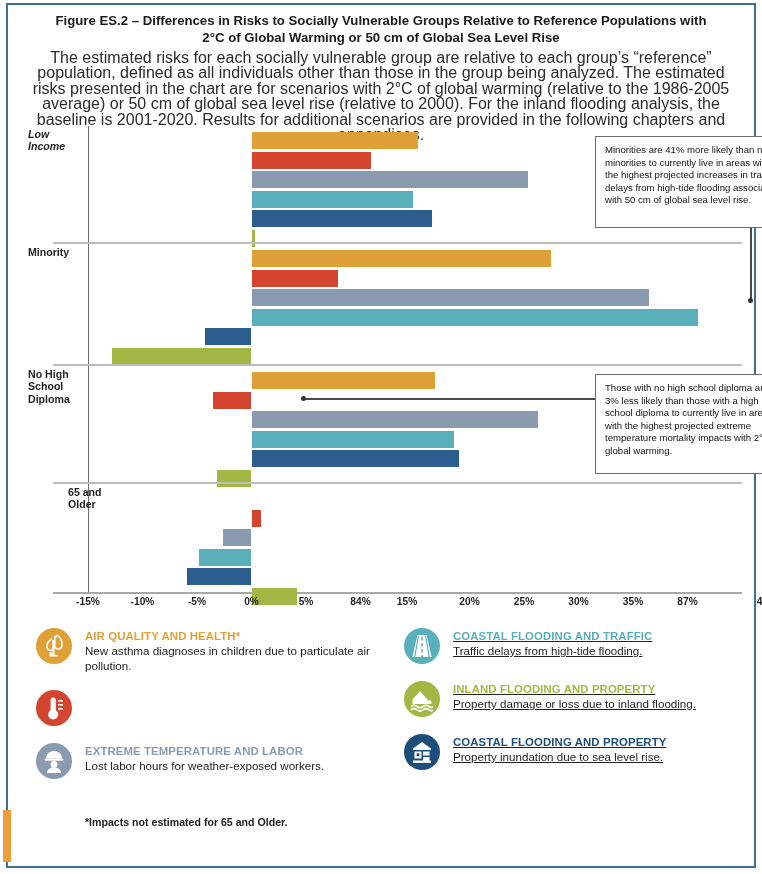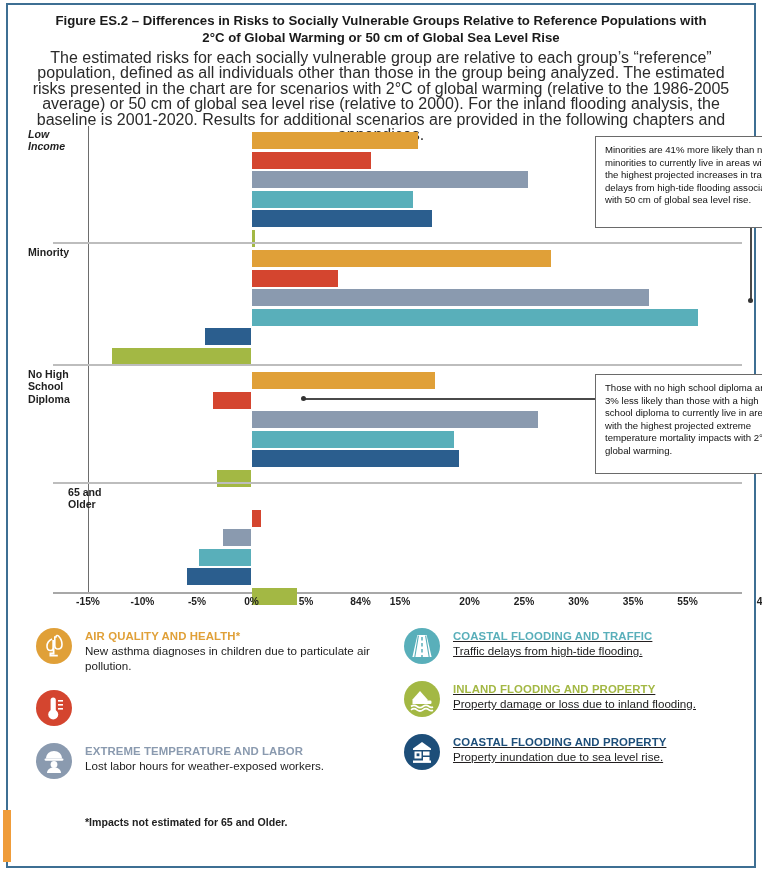--- a/index.html
+++ b/index.html
@@ -93,26 +93,26 @@
         <div class="bar neg" title="Extreme Temperature and Labor: -2.6%" style="left: 135.16px; width: 28.34px; top: 403.2px; background: rgb(138, 154, 175);"></div>
         <div class="bar neg" title="Coastal Flooding and Traffic: -4.8%" style="left: 111.18px; width: 52.32px; top: 422.8px; background: rgb(89, 175, 186);"></div>
         <div class="bar neg" title="Coastal Flooding and Property: -5.9%" style="left: 99.19px; width: 64.31px; top: 442.4px; background: rgb(43, 94, 142);"></div>
         <div class="bar" title="Inland Flooding and Property: 4.2%" style="left: 163.5px; width: 45.78px; top: 462px; background: rgb(163, 184, 68);"></div>
         <div class="tick" style="left: 0px;">-15%</div>
         <div class="tick" style="left: 54.5px;">-10%</div>
         <div class="tick" style="left: 109px;">-5%</div>
         <div class="tick" style="left: 163.5px;">0%</div>
         <div class="tick" style="left: 218px;">5%</div>
         <div class="tick" style="left: 272.5px;">84%</div>
-        <div class="tick" style="left: 312px;">15%</div>
+        <div class="tick" style="left: 319px;">15%</div>
         <div class="tick" style="left: 381.5px;">20%</div>
         <div class="tick" style="left: 436px;">25%</div>
         <div class="tick" style="left: 490.5px;">30%</div>
         <div class="tick" style="left: 545px;">35%</div>
-        <div class="tick" style="left: 599.5px;">55%</div>
+        <div class="tick" style="left: 599.5px;">87%</div>
         <div class="tick" style="left: 654px; margin-left: 25px;">45%</div>
         <div class="callout" style="left: 507px; top: 10px; width: 200px; height: 92px;">Minorities are 41% more likely than non-minorities to currently live in areas with the highest projected increases in traffic delays from high-tide flooding associated with 50 cm of global sea level rise.</div>
         <div class="leader" style="left: 662px; top: 102px; width: 1.5px; height: 72px;"></div>
         <div class="leader-dot" style="left: 660px; top: 172px;"></div>
         <div class="callout" style="left: 507px; top: 248px; width: 200px; height: 100px;">Those with no high school diploma are 3% less likely than those with a high school diploma to currently live in areas with the highest projected extreme temperature mortality impacts with 2°C of global warming.</div>
         <div class="leader" style="left: 215px; top: 272px; width: 292px; height: 1.5px;"></div>
         <div class="leader-dot" style="left: 213px; top: 270px;"></div>
       </div>
   </div>
 

